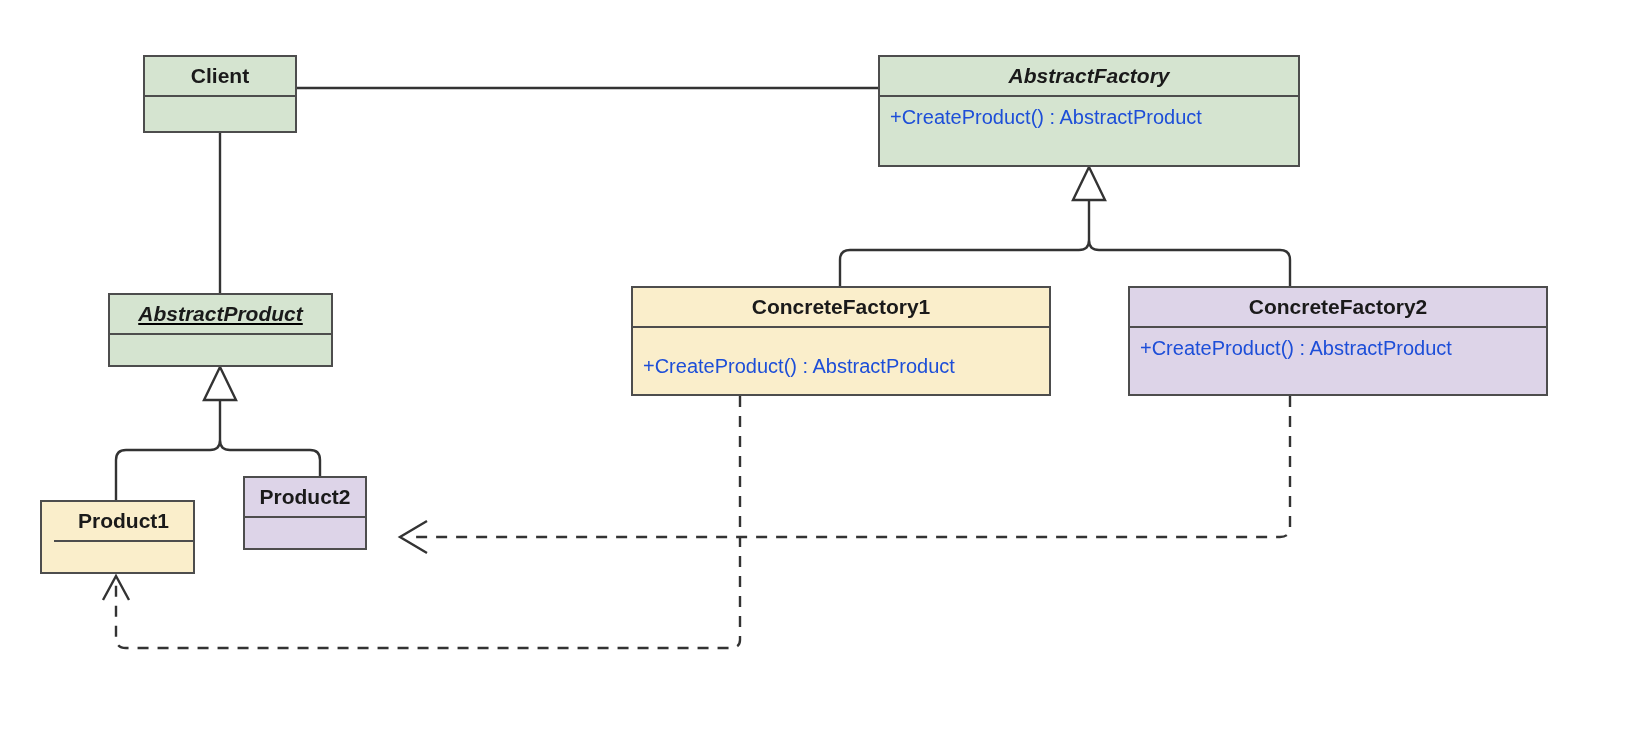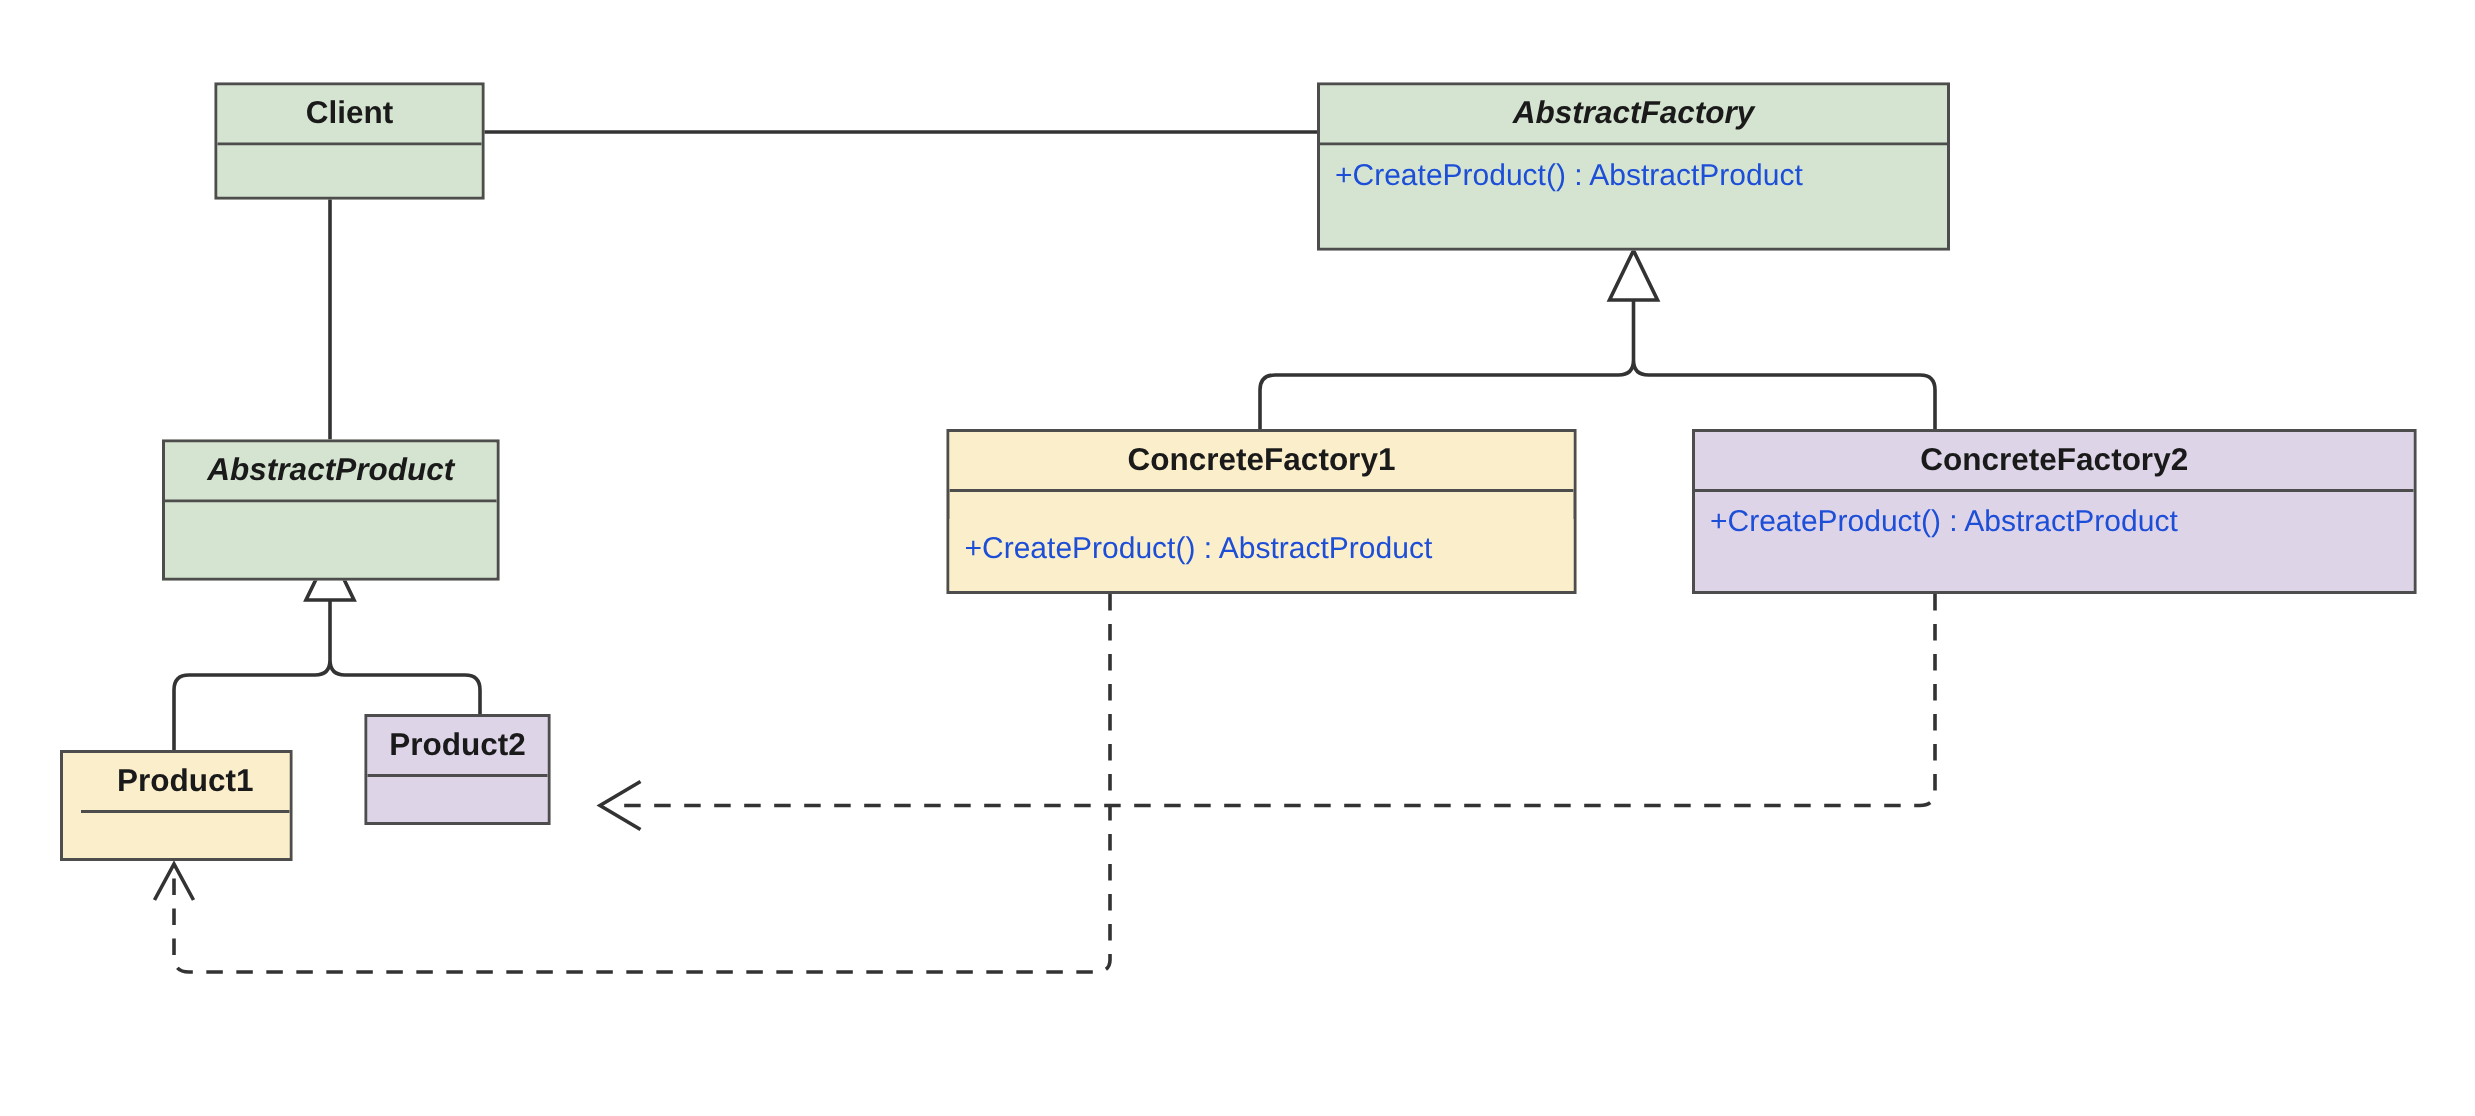--- a/index.html
+++ b/index.html
@@ -90,45 +90,45 @@
     <polygon points="220,367 204,400 236,400" fill="#ffffff" stroke="#333333" stroke-width="2.4" stroke-linejoin="miter"></polygon>
 
     <path d="M 740 396 L 740 640 Q 740 648 730 648 L 126 648 Q 116 648 116 638 L 116 585" fill="none" stroke="#333333" stroke-width="2.4" stroke-dasharray="11 9" stroke-linecap="butt"></path>
     <path d="M 103 600 L 116 576 L 129 600" fill="none" stroke="#333333" stroke-width="2.4" stroke-linecap="butt"></path>
 
     <path d="M 1290 396 L 1290 527 Q 1290 537 1280 537 L 412 537" fill="none" stroke="#333333" stroke-width="2.4" stroke-dasharray="11 9" stroke-linecap="butt"></path>
     <path d="M 427 521 L 400 537 L 427 553" fill="none" stroke="#333333" stroke-width="2.4" stroke-linecap="butt"></path>
 
   </svg>
 
-  <div class="uml-class fill-green" style="left:143px; top:55px; width:180px; height:78px;">
+  <div class="uml-class fill-green" style="left:143px; top:55px; width:154px; height:78px;">
     <div class="uml-name concrete">Client</div>
     <div class="uml-members"></div>
   </div>
 
   <div class="uml-class fill-green" style="left:878px; top:55px; width:422px; height:112px;">
     <div class="uml-name abstract">AbstractFactory</div>
     <div class="uml-members">
       <div class="uml-member">+CreateProduct() : AbstractProduct</div>
     </div>
   </div>
 
-  <div class="uml-class fill-green" style="left:108px; top:293px; width:225px; height:94px;">
+  <div class="uml-class fill-green" style="left:108px; top:293px; width:225px; height:74px;text-decoration:underline;">
     <div class="uml-name abstract">AbstractProduct</div>
     <div class="uml-members"></div>
   </div>
 
   <div class="uml-class fill-cream" style="left:631px; top:286px; width:420px; height:110px;gap:18px;">
     <div class="uml-name concrete">ConcreteFactory1</div>
     <div class="uml-members">
       <div class="uml-member">+CreateProduct() : AbstractProduct</div>
     </div>
   </div>
 
-  <div class="uml-class fill-purple" style="left:1128px; top:286px; width:483px; height:110px;">
+  <div class="uml-class fill-purple" style="left:1128px; top:286px; width:420px; height:110px;">
     <div class="uml-name concrete">ConcreteFactory2</div>
     <div class="uml-members">
       <div class="uml-member">+CreateProduct() : AbstractProduct</div>
     </div>
   </div>
 
   <div class="uml-class fill-cream" style="left:40px; top:500px; width:155px; height:74px;padding-left:12px;">
     <div class="uml-name concrete">Product1</div>
     <div class="uml-members"></div>
   </div>

